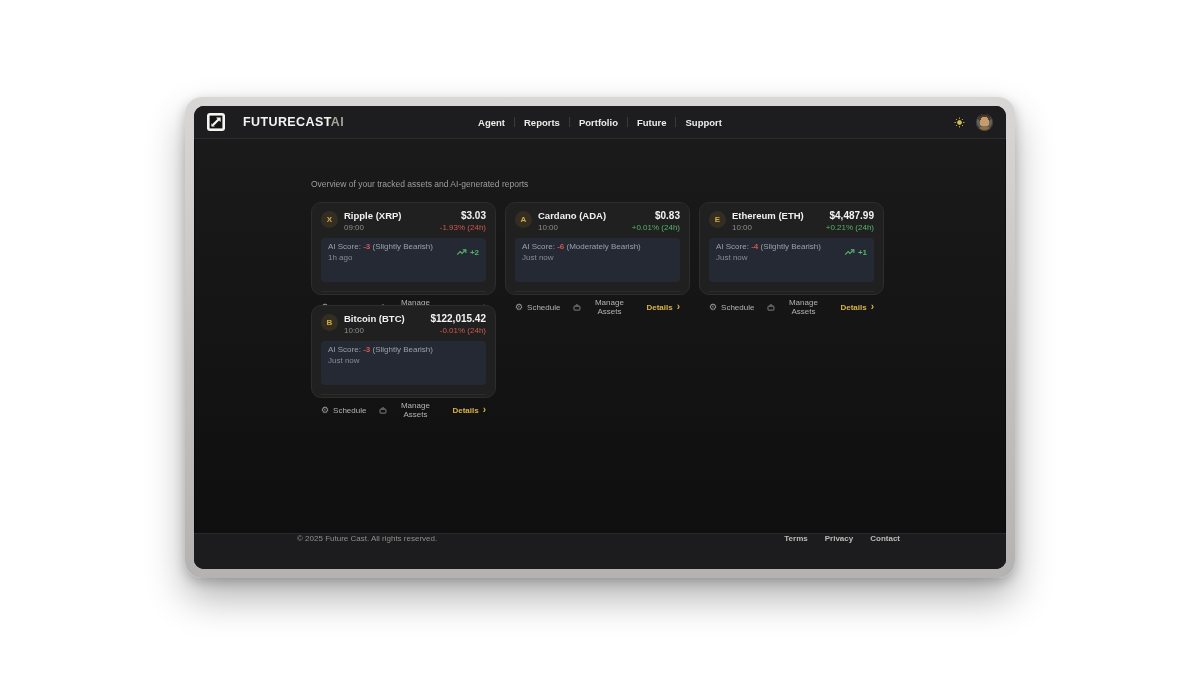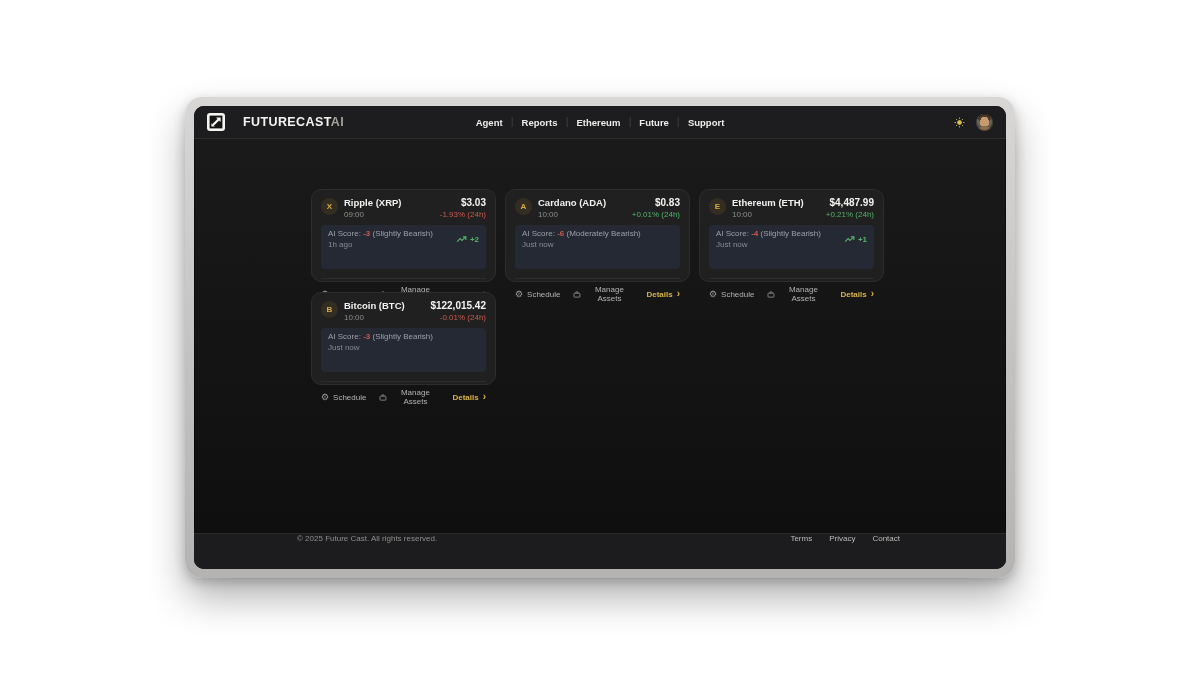--- a/index.html
+++ b/index.html
@@ -110,21 +110,21 @@
     font-size:8px; font-weight:700; color:var(--accent); padding:0;
   }
   .chev { font-size:10px; line-height:8px; font-weight:700; }
 
   
   .app-footer {
     flex:none; height:36px; background:#1c1c1e; border-top:1px solid #29292b;
     display:flex; align-items:flex-start; padding:0 106px 0 103px;
   }
   .copyright { font-size:8px; color:#8e8e8c; }
-  .footer-links { margin-left:auto; display:flex; gap:17px; }
+  .footer-links { margin-left:auto; display:flex; gap:17px;font-weight:bold; }
   .footer-link { font-size:8px; color:#bbbbb9; text-decoration:none; cursor:pointer; }
 </style>
 </head>
 <body>
 
 <div class="device">
   <div class="app">
 
     <header class="app-header">
       <div class="brand">
@@ -136,40 +136,41 @@
           <path d="M9 4.4 H13.6 V9 Z" fill="#f5f5f3"></path>
         </svg>
         <span class="brand-name"><span>FUTURECAST</span><span class="suffix">AI</span></span>
       </div>
 
       <nav class="main-nav">
         <button class="nav-item">Agent</button>
         <span class="nav-sep"></span>
         <button class="nav-item">Reports</button>
         <span class="nav-sep"></span>
-        <button class="nav-item">Ethereum</button>
+        <button class="nav-item">Portfolio</button>
         <span class="nav-sep"></span>
         <button class="nav-item">Future</button>
         <span class="nav-sep"></span>
         <button class="nav-item">Support</button>
       </nav>
 
       <div class="header-right">
         <button class="theme-toggle">
           <svg width="11" height="11" viewBox="0 0 12 12" fill="none" stroke="#d8c050" stroke-width="1">
             <circle cx="6" cy="6" r="2.1" fill="#d8c050"></circle>
             <path d="M6 .6V2 M6 10v1.4 M.6 6H2 M10 6h1.4 M2.2 2.2l1 1 M8.8 8.8l1 1 M9.8 2.2l-1 1 M3.2 8.8l-1 1"></path>
           </svg>
         </button>
         <button class="user-avatar"></button>
       </div>
     </header>
 
     <main class="app-main">
       <div class="content">
+        <div class="page-subtitle">Overview of your tracked assets and AI-generated reports</div>
 
         <div class="cards-grid">
 
           <article class="card">
             <div class="card-top">
               <div class="coin-avatar">X</div>
               <div>
                 <div class="coin-name">Ripple (XRP)</div>
                 <div class="coin-time">09:00</div>
               </div>

